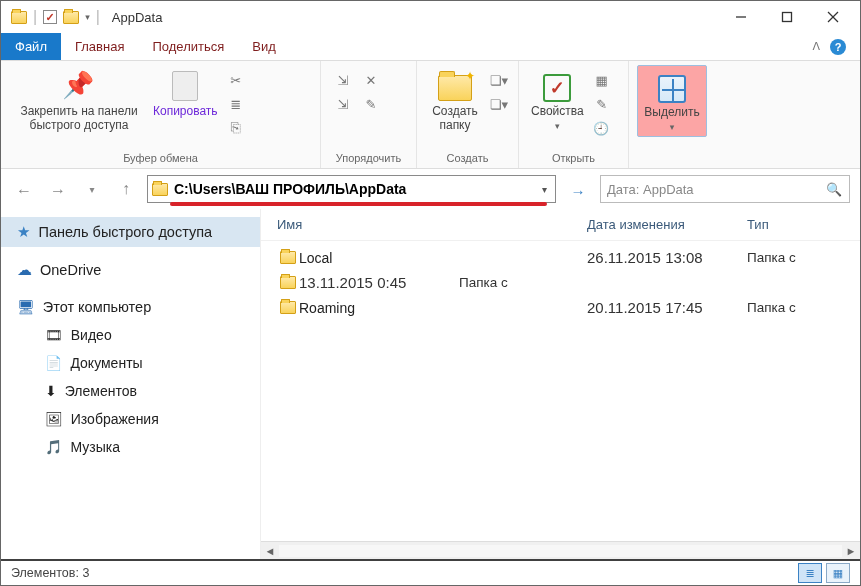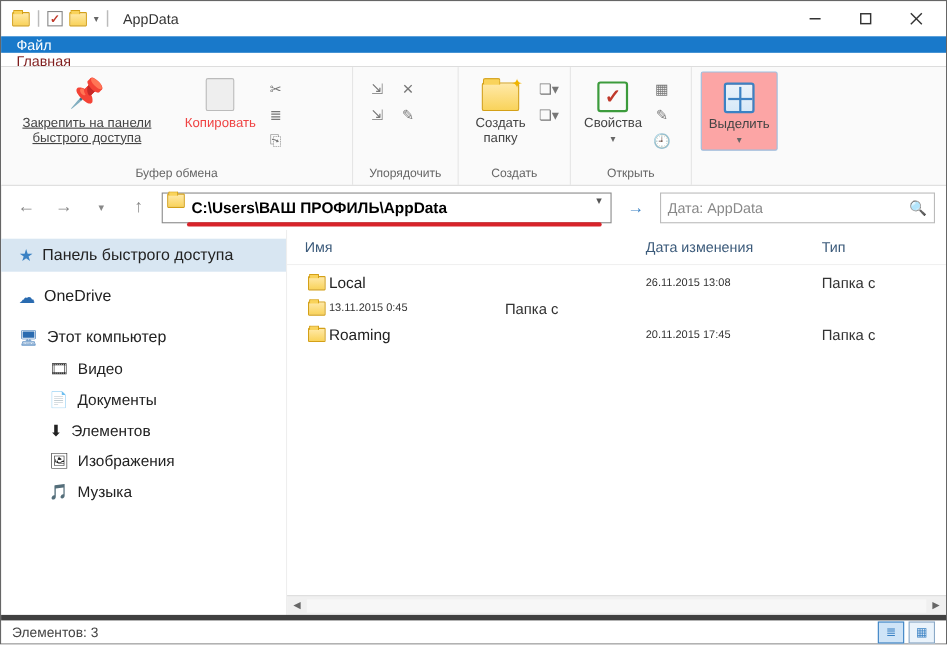--- a/index.html
+++ b/index.html
@@ -6,47 +6,47 @@
 body { background: #fff; }
 .window { width: 861px; height: 586px; border: 1px solid #666; background: #fff; display: flex; flex-direction: column; }
 .titlebar { height: 32px; display: flex; align-items: center; padding: 0 4px; }
 .titlebar .qat { display: flex; align-items: center; gap: 6px; padding-left: 6px; }
 .titlebar .title { margin-left: 12px; font-size: 13px; color: #333; }
 .titlebar .spacer { flex: 1; }
 .titlebar .sysbtn { width: 46px; height: 30px; display: flex; align-items: center; justify-content: center; color: #333; }
 .folder-icon-sm { width: 16px; height: 13px; background: linear-gradient(#ffe9a8,#f9d35b); border: 1px solid #d4a017; border-radius: 1px; position: relative; }
 .folder-icon-sm::before { content:""; position:absolute; top:-3px; left:0; width:7px; height:3px; background:#f9d35b; border:1px solid #d4a017; border-bottom:none; border-radius:1px 1px 0 0;}
 .chk-icon { width:14px; height:14px; border:1px solid #888; display:flex; align-items:center; justify-content:center; color:#c0392b; font-size:11px; font-weight:bold;}
-.tabs { height: 28px; display: flex; align-items: stretch; border-bottom: 1px solid #ddd; background:#fff;flex-direction:column; }
+.tabs { height: 28px; display: flex; align-items: stretch; border-bottom: 1px solid #ddd; background:#fff; }
 .tab { padding: 0 14px; font-size: 13px; display: flex; align-items: center; color: #7f1d1d; }
 .tab.active { background: #1979ca; color: #fff; }
 .tab-arrow { margin-left:auto; display:flex; align-items:center; gap:10px; padding-right:14px; color:#777; font-size:11px;}
 .ribbon { height: 108px; background: #fafafa; border-bottom: 1px solid #ddd; display: flex; }
 .group { border-right: 1px solid #e5e5e5; padding: 4px 8px 2px; display: flex; flex-direction: column; }
 .group-body { flex:1; display:flex; align-items: flex-start; }
 .group-label { text-align:center; font-size:11px; color:#666; padding:2px 0;}
 .bigbtn { display:flex; flex-direction:column; align-items:center; justify-content:flex-start; min-width:60px; padding:4px 4px 0; text-align:center; font-size:12px; color:#444; line-height:1.15; gap:2px;}
-.bigbtn.dim { color:#ef4444;margin-left:15px; }
+.bigbtn.dim { color:#6d28d9; }
 .bigbtn .ico { height:34px; display:flex; align-items:center; justify-content:center; }
 .smallcol { display:flex; flex-direction:column; gap:2px; padding:4px 2px;}
 .smallbtn { width:24px; height:22px; display:flex; align-items:center; justify-content:center; font-size:13px; color:#777;}
 .pin-ico{font-size:26px;color:#6b6b6b;}
 .copy-ico,.paste-ico{width:26px;height:30px;border:1px solid #bbb;background:#eee;border-radius:2px;position:relative;}
 .paste-ico::before{content:"";position:absolute;top:-4px;left:6px;width:14px;height:6px;background:#ccc;border:1px solid #aaa;border-radius:2px;}
 .newfolder-ico{width:34px;height:26px;background:linear-gradient(#ffe9a8,#f9d35b);border:1px solid #d4a017;border-radius:2px;position:relative;margin-top:4px;}
 .newfolder-ico::before{content:"";position:absolute;top:-5px;left:0;width:14px;height:5px;background:#f9d35b;border:1px solid #d4a017;border-bottom:none;border-radius:2px 2px 0 0;}
 .newfolder-ico::after{content:"✦";position:absolute;right:-4px;top:-6px;color:#f0b400;font-size:12px;}
 .props-ico{width:28px;height:28px;border:2px solid #3c9b3c;border-radius:3px;display:flex;align-items:center;justify-content:center;color:#c0392b;font-size:18px;font-weight:bold;margin-top:4px;}
 .select-ico{width:28px;height:28px;border:2px solid #3b82c4;border-radius:3px;position:relative;margin-top:4px;background:linear-gradient(#eaf3fb,#d6e9f8);}
 .select-ico::before,.select-ico::after{content:"";position:absolute;background:#3b82c4;}
 .select-ico::before{left:12px;top:2px;width:2px;height:22px;}
 .select-ico::after{top:12px;left:2px;height:2px;width:22px;}
 .navrow { height:40px; display:flex; align-items:center; padding:0 10px; gap:8px; }
 .navarrow { width:26px; height:26px; display:flex; align-items:center; justify-content:center; color:#888; font-size:16px;}
-.addrbar { flex:1; height:28px; border:1px solid #8a8a8a; display:flex; padding:0 4px; gap:6px; position:relative;}
+.addrbar { flex:1; height:28px; border:1px solid #8a8a8a; display:flex; align-items:center; padding:0 4px; gap:6px; position:relative;}
 .addrbar input { flex:1; border:none; outline:none; font-size:14px; background:transparent; font-weight:600;}
 .addrbar .dd { color:#555; font-size:10px; padding:0 4px;}
 .underline-red{position:absolute;left:22px;right:8px;bottom:-4px;height:4px;background:#d8232a;border-radius:3px;}
 .searchbox { width:250px; height:28px; border:1px solid #bbb; display:flex; align-items:center; padding:0 6px; color:#888; font-size:13px;}
 .refresh{width:28px;height:28px;display:flex;align-items:center;justify-content:center;color:#3b82c4;font-size:15px;}
 .content { flex:1; display:flex; min-height:0;}
 .sidebar { width:260px; border-right:1px solid #eee; overflow:hidden; font-size:14px;}
 .sbitem { display:flex; align-items:center; gap:8px; padding:6px 8px 6px 28px; color:#222;}
 .sbitem.sel { background:#d8e6f2;}
 .sbitem.top { padding-left:16px; margin-top:8px; font-size:14.5px;}
@@ -56,26 +56,26 @@
 .pc{color:#2a6bb0;font-size:14px;}
 .main { flex:1; display:flex; flex-direction:column; min-width:0;}
 .cols { display:flex; padding:8px 0 8px 16px; font-size:13px; color:#3b5a7a; border-bottom:1px solid #f0f0f0;}
 .col-name{flex:0 0 310px;}
 .col-date{flex:0 0 160px;}
 .col-type{flex:1;}
 .rows{flex:1; overflow:auto; padding:4px 0;}
 .row{display:flex; align-items:center; padding:4px 0 4px 16px; font-size:14px; color:#222;}
 .row .ic{width:22px; display:flex; justify-content:center;}
 .row .nm{flex:0 0 288px;}
-.row .dt{flex:0 0 160px; color:#333; font-size:10px;}
+.row .dt{flex:0 0 160px; color:#333; font-size:15px;}
 .row .tp{flex:1; color:#333; font-size:13.5px;}
 .hscroll{height:18px;background:#f0f0f0;border-top:1px solid #ddd;display:flex;align-items:center;}
 .hscroll .tr{width:18px;text-align:center;color:#666;font-size:11px;}
 .hscroll .track{flex:1;height:12px;background:#f7f7f7;}
-.statusbar{height:26px;border-top:5px solid #404040;display:flex;align-items:center;padding:0 10px;font-size:12.5px;color:#444;}
+.statusbar{height:26px;border-top:2px solid #404040;display:flex;align-items:center;padding:0 10px;font-size:12.5px;color:#444;}
 .statusbar .sp{flex:1;}
 .viewbtn{width:24px;height:20px;border:1px solid #8aa9c7;margin-left:4px;display:flex;align-items:center;justify-content:center;font-size:11px;color:#3b82c4;background:#eaf3fb;}
 .viewbtn.on{background:#cfe4f7;border-color:#3b82c4;}
 .helpcircle{width:16px;height:16px;border-radius:50%;background:#2a8ad4;color:#fff;display:flex;align-items:center;justify-content:center;font-size:11px;font-weight:bold;}
 </style>
 </head>
 <body>
 
 <div class="window">
 
@@ -119,21 +119,21 @@
     </div>
   </div>
 
   <div class="ribbon">
     <div class="group" style="width:320px;">
       <div class="group-body">
         <div class="bigbtn" style="width:140px;">
           <div class="ico">
               <span class="pin-ico">📌</span>
             </div>
-          <span style="white-space:pre-line;text-decoration:underline;">Закрепить на панели
+          <span style="white-space:pre-line;">Закрепить на панели
 быстрого доступа</span>
         </div>
         <div class="bigbtn dim">
           <div class="ico">
               <div class="copy-ico"></div>
             </div>
           <span>Копировать</span>
         </div>
         <div class="smallcol">
           <div class="smallbtn">✂</div>

